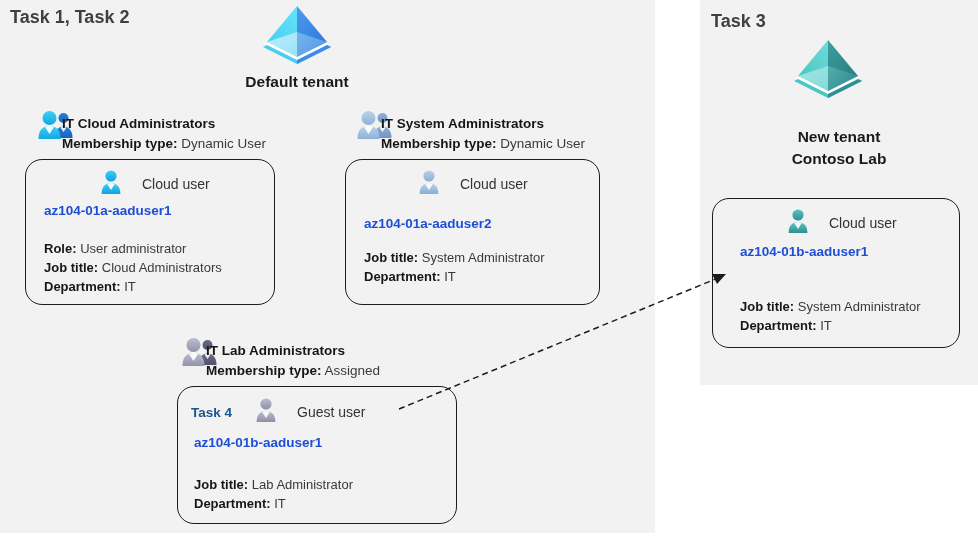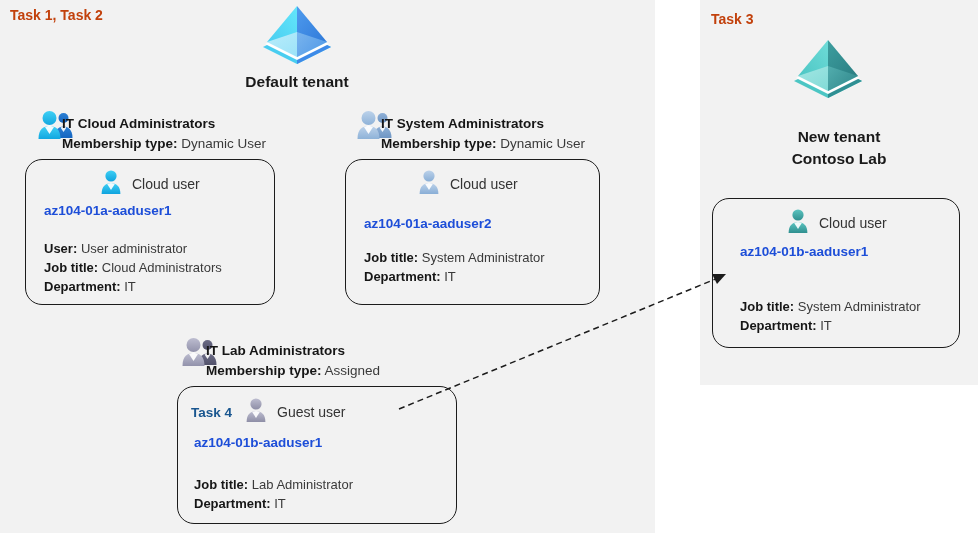--- a/index.html
+++ b/index.html
@@ -17,23 +17,23 @@
   }
   .panel {
     position: absolute;
     background: #f2f2f2;
   }
   #panel-left  { left: 0px;   top: 0px; width: 655px; height: 533px; }
   #panel-right { left: 700px; top: 0px; width: 278px; height: 385px; }
 
   .task-label {
     position: absolute;
-    font-size: 14px;
-    font-weight: bold;
-    color: #c2410c;
+    font-size: 18px;
+    font-weight: bold;
+    color: #404040;
     white-space: nowrap;
   }
 
   
   .tenant-icon { position: absolute; }
   .tenant-caption {
     position: absolute;
     font-size: 15.5px;
     font-weight: bold;
     color: #1a1a1a;
@@ -66,21 +66,21 @@
     position: absolute;
     box-sizing: border-box;
     border: 1.4px solid #1c1c1c;
     border-radius: 17px;
     background: transparent;
   }
   .card-head {
     position: absolute;
     display: flex;
     align-items: center;
-    gap: 8px;
+    gap: 18px;
     white-space: nowrap;
   }
   .card-head .task-inline {
     font-size: 13.5px;
     font-weight: bold;
     color: #19568f;
     margin-right: 3px;
   }
   .card-head .utype {
     font-size: 14px;
@@ -283,21 +283,21 @@
             </defs>
           <circle cx="13" cy="7" r="5.6" fill="url(#u1)"></circle>
           <path d="M3.6 25 C3.6 17 7.8 14.2 13 14.2 C18.2 14.2 22.4 17 22.4 25 Z" fill="url(#u1)"></path>
           <path d="M9.2 15.1 L13 21 L16.8 15.1 L13 13.9 Z" fill="#ffffff" opacity="0.92"></path>
         </svg>
       </span>
       <span class="utype">Cloud user</span>
     </div>
     <div class="card-uid" style="left:18px; top:43px;">az104-01a-aaduser1</div>
     <div class="card-props" style="left:18px; top:79px;">
-      <div class="prop"><b>User:</b> <span>User administrator</span></div>
+      <div class="prop"><b>Role:</b> <span>User administrator</span></div>
       <div class="prop"><b>Job title:</b> <span>Cloud Administrators</span></div>
       <div class="prop"><b>Department:</b> <span>IT</span></div>
     </div>
   </div>
 
   <div class="user-card" style="left:345px; top:159px; width:255px; height:146px;">
     <div class="card-head" style="left:70px; top:9px;">
       <span>
         <svg width="26" height="26" viewBox="0 0 26 26">
           <defs>

